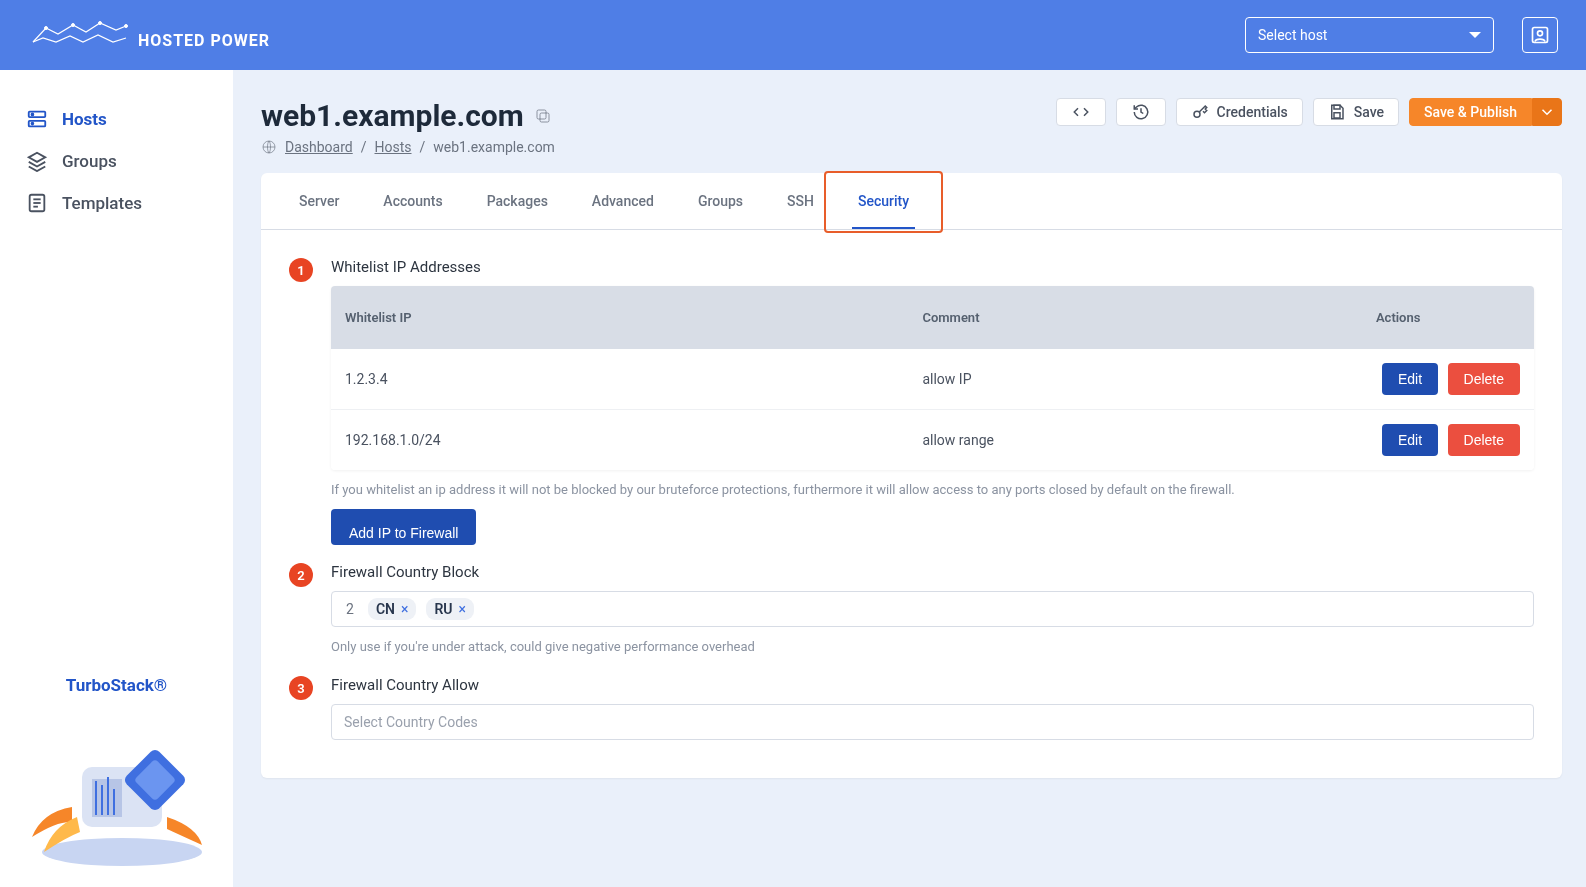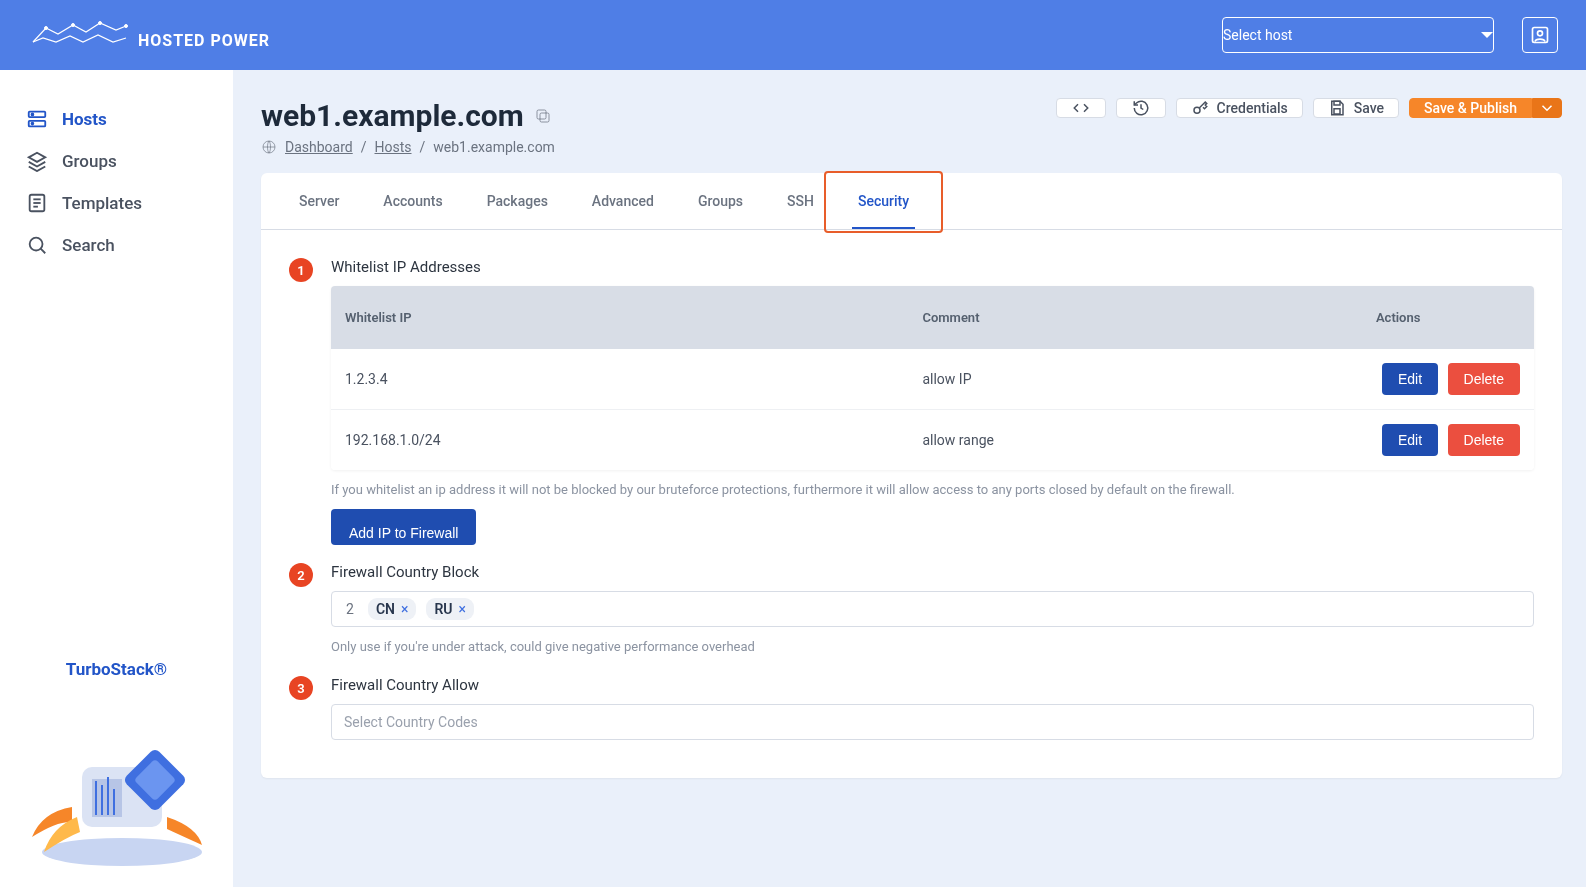--- a/index.html
+++ b/index.html
@@ -18,46 +18,46 @@
     font-family:-apple-system,BlinkMacSystemFont,"Segoe UI",Roboto,Arial,sans-serif;
   }
   *{box-sizing:border-box;}
   body{margin:0;background:var(--bg);color:var(--text);font-size:14px;}
 
   
   .topbar{height:70px;background:var(--blue);display:flex;align-items:center;padding:0 28px;gap:16px;}
   .logo{display:flex;align-items:flex-end;gap:10px;color:#fff;font-weight:700;letter-spacing:1px;font-size:16px;}
   .logo svg{width:100px;height:30px;fill:#fff;stroke:#fff;}
   .spacer{flex:1;}
-  .host-select{position:relative;width:272px;height:36px;border:1.5px solid #fff;border-radius:4px;display:flex;align-items:center;padding:0 0;color:#fff;cursor:pointer;}
+  .host-select{position:relative;width:249px;height:36px;border:1.5px solid #fff;border-radius:4px;display:flex;align-items:center;padding:0 12px;color:#fff;cursor:pointer;}
   .host-select .chevron{margin-left:auto;width:0;height:0;border-left:6px solid transparent;border-right:6px solid transparent;border-top:6px solid #fff;}
   .user-btn{width:36px;height:36px;border:1.5px solid #fff;border-radius:4px;display:flex;align-items:center;justify-content:center;cursor:pointer;margin-left:12px;}
   .user-btn svg{width:20px;height:20px;stroke:#fff;fill:none;stroke-width:2;}
 
   .layout{display:flex;min-height:calc(100vh - 70px);}
   .sidebar{width:233px;background:#fff;padding:28px 0 0 0;display:flex;flex-direction:column;}
   .sidebar-item{display:flex;align-items:center;gap:14px;padding:10px 26px;color:#4a5260;cursor:pointer;font-size:17px;font-weight:500;}
   .sidebar-item.active{color:var(--blue-text);font-weight:700;}
   .sidebar-item svg{width:22px;height:22px;stroke:currentColor;fill:none;stroke-width:2;}
   .sidebar-footer{margin-top:auto;padding:10px 0 20px;text-align:center;}
-  .sidebar-brand{color:var(--blue-text);font-weight:700;font-size:17px;margin-bottom:28px;}
+  .sidebar-brand{color:var(--blue-text);font-weight:700;font-size:17px;margin-bottom:12px;}
   .sidebar-img{height:160px;display:flex;align-items:flex-end;justify-content:center;}
   .sidebar-img svg{width:190px;height:150px;}
 
   .main{flex:1;padding:28px 24px 40px 28px;}
   .page-head{display:flex;align-items:flex-start;margin-bottom:18px;}
   .page-title-wrap{display:flex;flex-direction:column;gap:6px;}
   .page-title{font-size:30px;font-weight:700;color:#1e2a3a;display:flex;align-items:center;gap:10px;}
   .page-title svg{width:18px;height:18px;stroke:var(--muted);fill:none;}
   .breadcrumb{display:flex;align-items:center;gap:8px;color:var(--muted);font-size:14px;}
   .breadcrumb a{color:var(--muted);text-decoration:underline;}
   .breadcrumb svg{width:16px;height:16px;stroke:var(--muted);fill:none;}
 
   .head-actions{margin-left:auto;display:flex;gap:10px;}
-  .btn{height:20px;border:1px solid var(--border);background:#fff;border-radius:4px;display:flex;align-items:center;gap:8px;padding:0 14px;color:#4a5260;cursor:pointer;font-size:14px;font-weight:500;}
+  .btn{height:28px;border:1px solid var(--border);background:#fff;border-radius:4px;display:flex;align-items:center;gap:8px;padding:0 14px;color:#4a5260;cursor:pointer;font-size:14px;font-weight:500;}
   .btn.icon-only{width:50px;justify-content:center;padding:0;}
   .btn svg{width:18px;height:18px;stroke:currentColor;fill:none;stroke-width:2;}
   .btn-orange-split{display:flex;gap:0;}
   .btn-orange-split .main-btn{background:var(--orange);border:1px solid var(--orange);color:#fff;border-radius:4px 0 0 4px;}
   .btn-orange-split .drop-btn{width:30px;background:var(--orange-dark);border:1px solid var(--orange-dark);color:#fff;border-radius:0 4px 4px 0;padding:0;justify-content:center;}
 
   .panel{background:#fff;border-radius:6px;box-shadow:0 1px 2px rgba(0,0,0,.05);}
   .tabs{display:flex;border-bottom:1px solid var(--border);padding:0 16px;}
   .tab{padding:20px 22px;color:var(--muted);font-weight:500;cursor:pointer;position:relative;}
   .tab.active{color:var(--blue-text);}
@@ -137,27 +137,20 @@
       <span>Groups</span>
     </div>
     <div class="sidebar-item">
       <svg viewBox="0 0 24 24">
           <rect x="4" y="3" width="16" height="18" rx="2"></rect>
           <line x1="8" y1="8" x2="16" y2="8"></line>
           <line x1="8" y1="12" x2="16" y2="12"></line>
           <line x1="8" y1="16" x2="13" y2="16"></line>
         </svg>
       <span>Templates</span>
-    </div>
-    <div class="sidebar-item">
-      <svg viewBox="0 0 24 24">
-          <circle cx="11" cy="11" r="7"></circle>
-          <line x1="16" y1="16" x2="21" y2="21"></line>
-        </svg>
-      <span>Search</span>
     </div>
 
     <div class="sidebar-footer">
       <div class="sidebar-brand">TurboStack®</div>
       <div class="sidebar-img">
         <svg viewBox="0 0 190 150">
           <ellipse cx="100" cy="135" rx="80" ry="14" fill="#c8d5f2"></ellipse>
           <rect x="60" y="50" width="80" height="60" rx="10" fill="#dbe3f4"></rect>
           <rect x="110" y="40" width="46" height="46" rx="6" fill="#3f6fe0" transform="rotate(45 133 63)"></rect>
           <rect x="118" y="48" width="30" height="30" rx="4" fill="#6b95f0" transform="rotate(45 133 63)"></rect>

